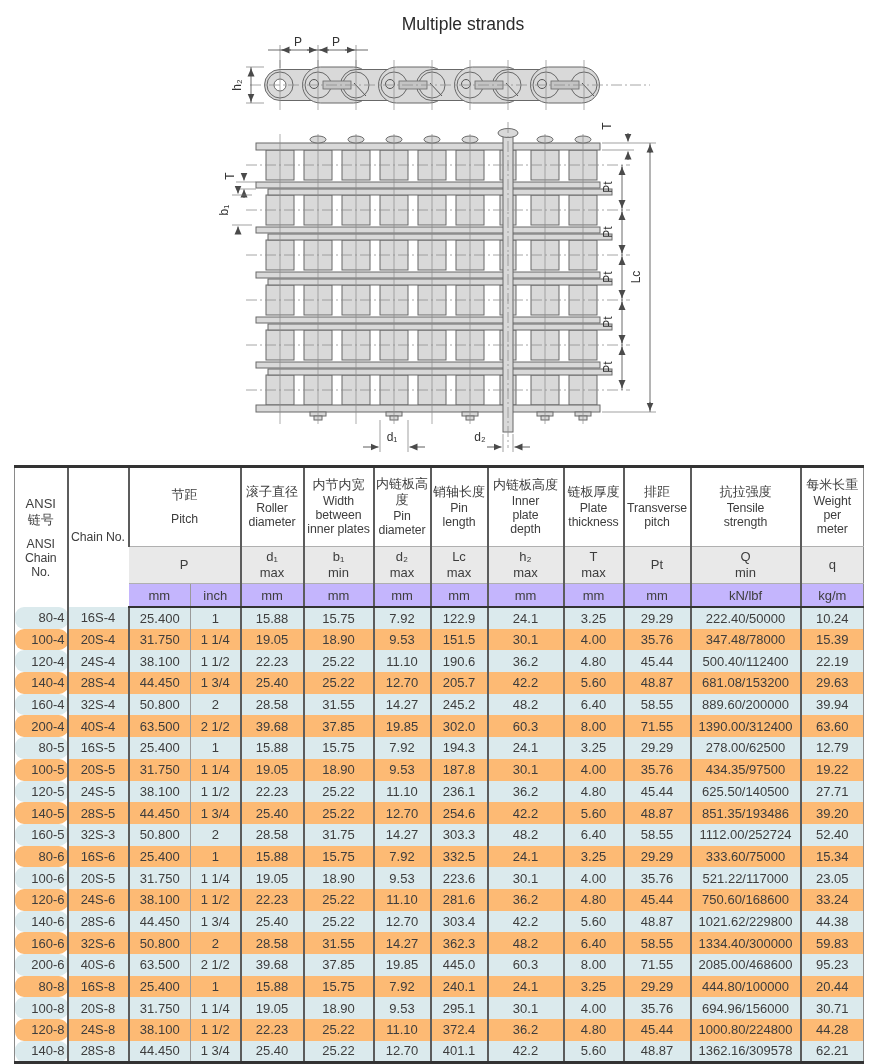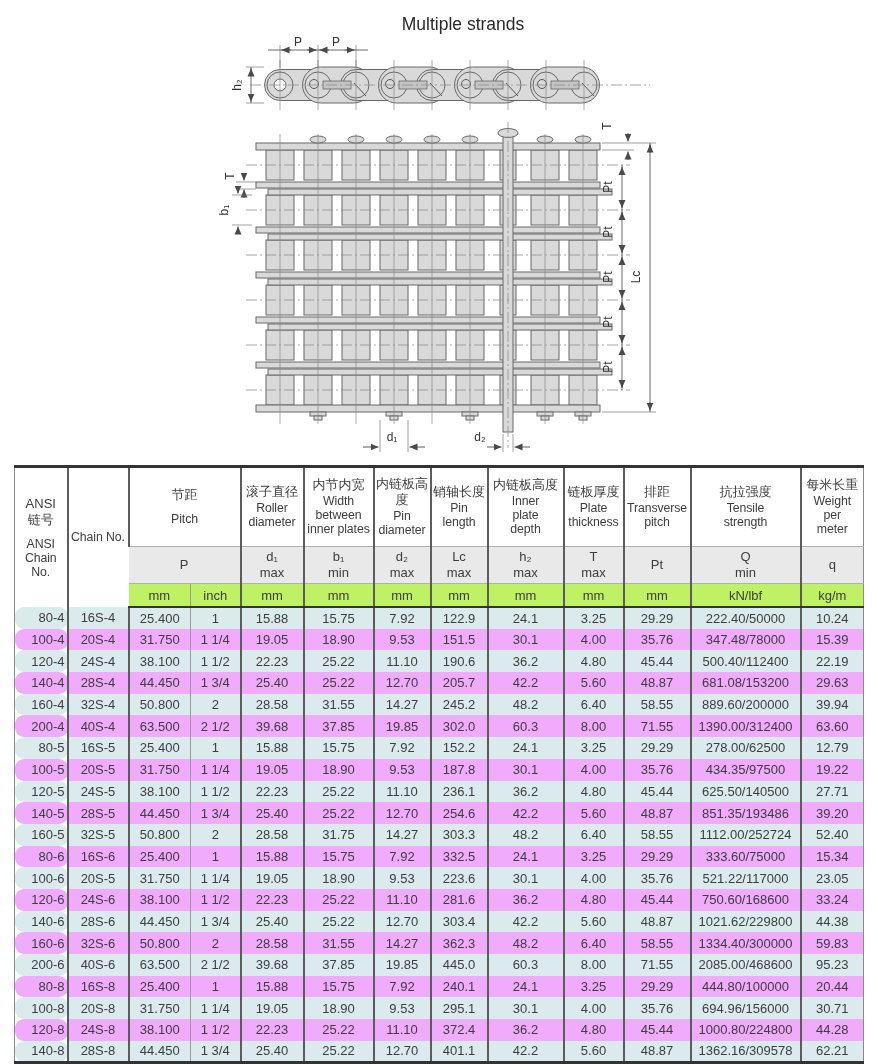--- a/index.html
+++ b/index.html
@@ -24,31 +24,31 @@
              border-top:3px solid #333;border-bottom:3px solid #333;
              border-left:1px solid #8a8a8a;border-right:1px solid #8a8a8a;
              font-size:13px;color:#3d3d3d;}
   table.spec th,table.spec td{border-left:2px solid #5c5c5c;text-align:center;
              font-weight:normal;padding:0;overflow:hidden;}
   table.spec th:first-child,table.spec td:first-child{border-left:none;}
   table.spec td.m,table.spec th.m{border-left:1px solid #9a9a9a;text-align:center;}
   tr.h-group th{height:78px;background:#fff;vertical-align:middle;}
   tr.h-sym th{height:36px;background:#e9e9e9;border-top:1px solid #b0b0b0;
               line-height:1.2;white-space:pre-line;}
-  tr.h-unit th{height:22px;background:#bef264;border-top:1px solid #b0b0b0;
+  tr.h-unit th{height:22px;background:#c4b5fd;border-top:1px solid #b0b0b0;
                border-bottom:2px solid #333;}
   .zh{font-size:13px;line-height:1.25;white-space:pre-line;}
   .en{font-size:12.3px;line-height:1.12;white-space:pre-line;letter-spacing:-0.1px;}
   .sp{margin-top:8px;}
   .hcell{display:flex;flex-direction:column;justify-content:center;align-items:center;gap:2px;}
   tbody tr{height:21.7px;}
   tbody td{vertical-align:middle;line-height:1;}
   tbody td.ca{text-align:right;padding-right:2px;border-radius:9px;}
   tr.rb{background:#dbeaed;}
-  tr.rw{background:#f0abfc;}
+  tr.rw{background:#fdba74;}
 </style>
 </head>
 <body>
 
 <div class="page">
 
   <div class="figure">
     <div class="figure-title">Multiple strands</div>
 
     <svg width="878" height="465" viewBox="0 0 878 465">
@@ -476,21 +476,21 @@
           <td>63.60</td>
         </tr>
         <tr class="rb">
           <td class="ca">80-5</td>
           <td>16S-5</td>
           <td>25.400</td>
           <td class="m">1</td>
           <td>15.88</td>
           <td>15.75</td>
           <td>7.92</td>
-          <td>152.2</td>
+          <td>194.3</td>
           <td>24.1</td>
           <td>3.25</td>
           <td>29.29</td>
           <td>278.00/62500</td>
           <td>12.79</td>
         </tr>
         <tr class="rw">
           <td class="ca">100-5</td>
           <td>20S-5</td>
           <td>31.750</td>
@@ -530,21 +530,21 @@
           <td>12.70</td>
           <td>254.6</td>
           <td>42.2</td>
           <td>5.60</td>
           <td>48.87</td>
           <td>851.35/193486</td>
           <td>39.20</td>
         </tr>
         <tr class="rb">
           <td class="ca">160-5</td>
-          <td>32S-5</td>
+          <td>32S-3</td>
           <td>50.800</td>
           <td class="m">2</td>
           <td>28.58</td>
           <td>31.75</td>
           <td>14.27</td>
           <td>303.3</td>
           <td>48.2</td>
           <td>6.40</td>
           <td>58.55</td>
           <td>1112.00/252724</td>

